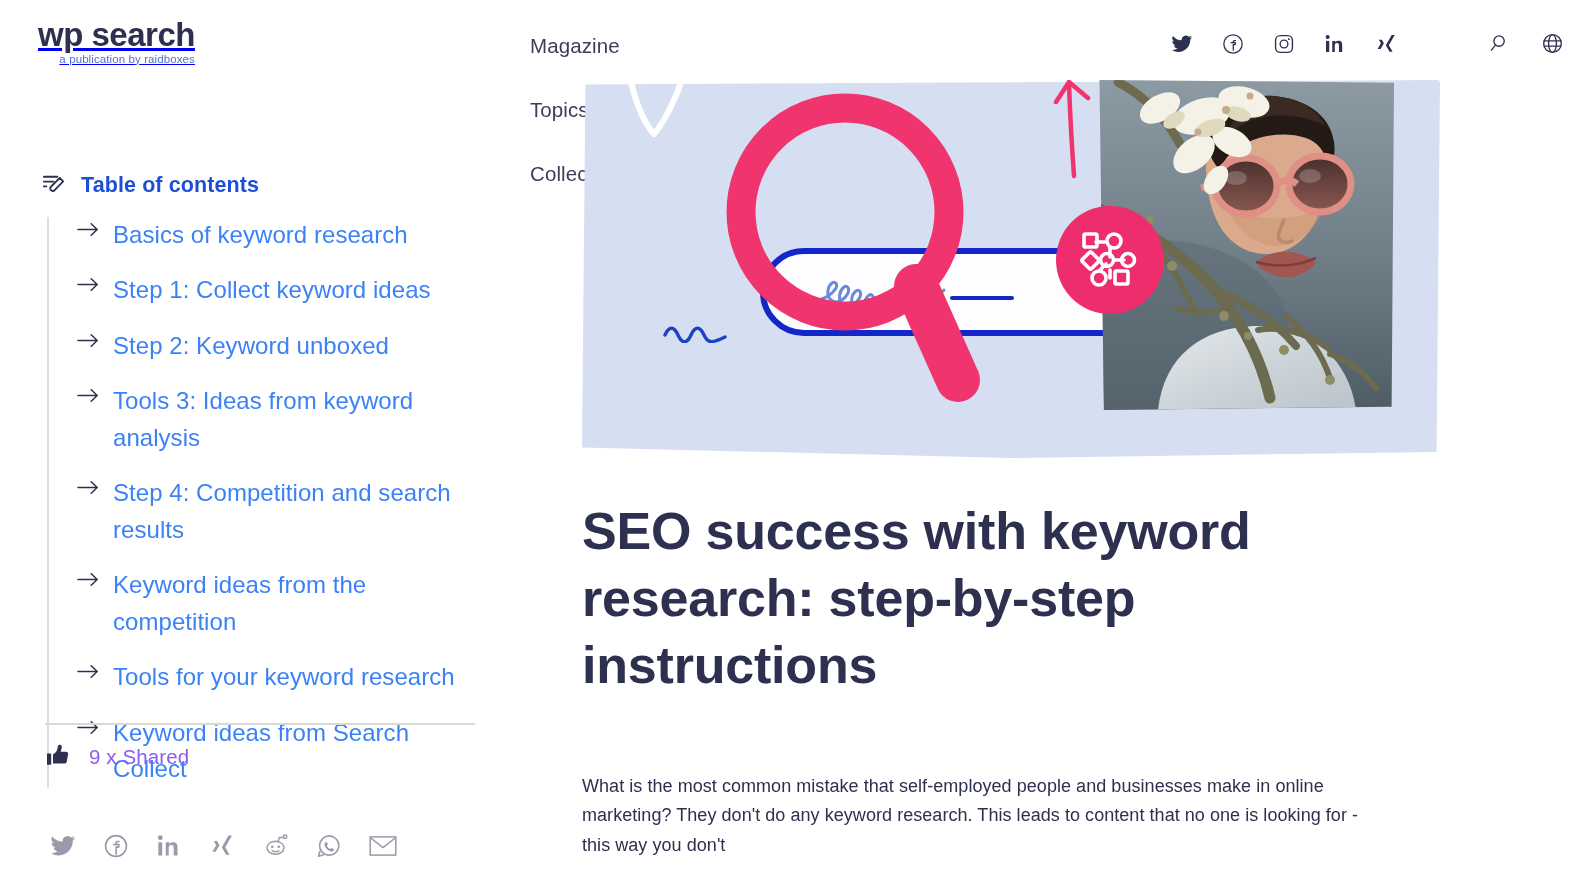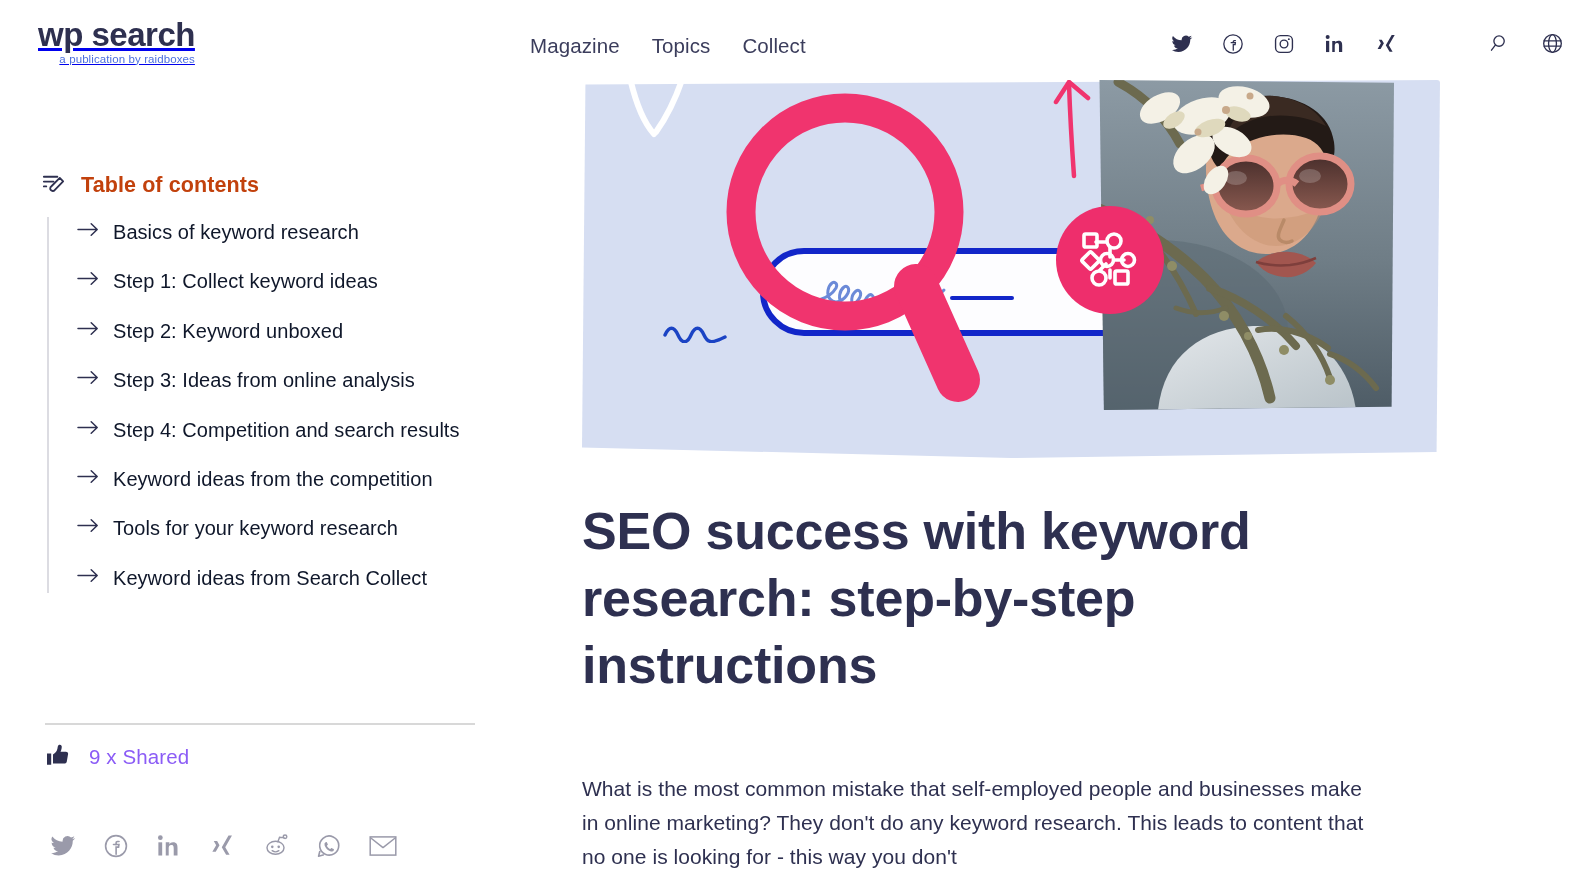--- a/index.html
+++ b/index.html
@@ -33,21 +33,22 @@
     text-align: right;
     letter-spacing: 0.1px;
     margin-top: 0;
   }
 
   .main-nav {
     position: absolute;
     left: 530px;
     top: 34px;
     display: flex;
-    gap: 32px;
+    gap: 40px;
+    flex-direction: column;
   }
   .nav-link {
     font-size: 20.5px;
     color: #3b3d5c;
     text-decoration: none;
     letter-spacing: 0.1px;
   }
 
   .header-icons {
     position: absolute;
@@ -70,21 +71,21 @@
   .toc-header {
     position: absolute;
     left: 40px; top: 78px;
     display: flex;
     align-items: center;
     gap: 14px;
   }
   .toc-title {
     font-size: 21.5px;
     font-weight: 600;
-    color: #c2410c;
+    color: #1d4ed8;
     letter-spacing: 0.1px;
   }
   .toc-list {
     position: absolute;
     left: 47px; top: 125px;
     width: 440px;
     border-left: 2px solid #dcdce2;
     padding-left: 0;
     list-style: none;
   }
@@ -95,23 +96,23 @@
     padding: 0 0 0 28px;
     margin-bottom: 19px;
   }
   .toc-item:last-child { margin-bottom: 0; }
   .toc-arrow {
     flex: 0 0 auto;
     color: #2e3050;
     margin-top: 5px;
   }
   .toc-link {
-    font-size: 20px;
+    font-size: 24px;
     line-height: 1.52;
-    color: #0f172a;
+    color: #3b82f6;
     text-decoration: none;
     letter-spacing: 0.05px;
     max-width: 350px;
   }
 
   .share-divider {
     position: absolute;
     left: 45px; top: 631px;
     width: 430px;
     height: 2px;
@@ -229,21 +230,21 @@
     font-weight: 600;
     line-height: 1.29;
     letter-spacing: -0.2px;
     color: #2e3050;
   }
 
   .lede {
     position: absolute;
     left: 62px; top: 772px;
     width: 800px;
-    font-size: 21px;
+    font-size: 18px;
     line-height: 1.63;
     color: #2e3050;
     letter-spacing: 0.05px;
   }
 </style>
 </head>
 <body>
 
 <header class="site-header">
 
@@ -343,21 +344,21 @@
           </svg>
       </span>
       <a class="toc-link" href="#">Step 2: Keyword unboxed</a>
     </li>
     <li class="toc-item">
       <span class="toc-arrow">
         <svg width="22" height="15" viewBox="0 0 22 15" fill="none" stroke="currentColor" stroke-width="1.5" stroke-linecap="round" stroke-linejoin="round">
             <path d="M1 7.5h19M14.2 1.8 20.2 7.5l-6 5.7"></path>
           </svg>
       </span>
-      <a class="toc-link" href="#">Step 3: Ideas from online analysis</a>
+      <a class="toc-link" href="#">Tools 3: Ideas from keyword analysis</a>
     </li>
     <li class="toc-item">
       <span class="toc-arrow">
         <svg width="22" height="15" viewBox="0 0 22 15" fill="none" stroke="currentColor" stroke-width="1.5" stroke-linecap="round" stroke-linejoin="round">
             <path d="M1 7.5h19M14.2 1.8 20.2 7.5l-6 5.7"></path>
           </svg>
       </span>
       <a class="toc-link" href="#">Step 4: Competition and search results</a>
     </li>
     <li class="toc-item">

